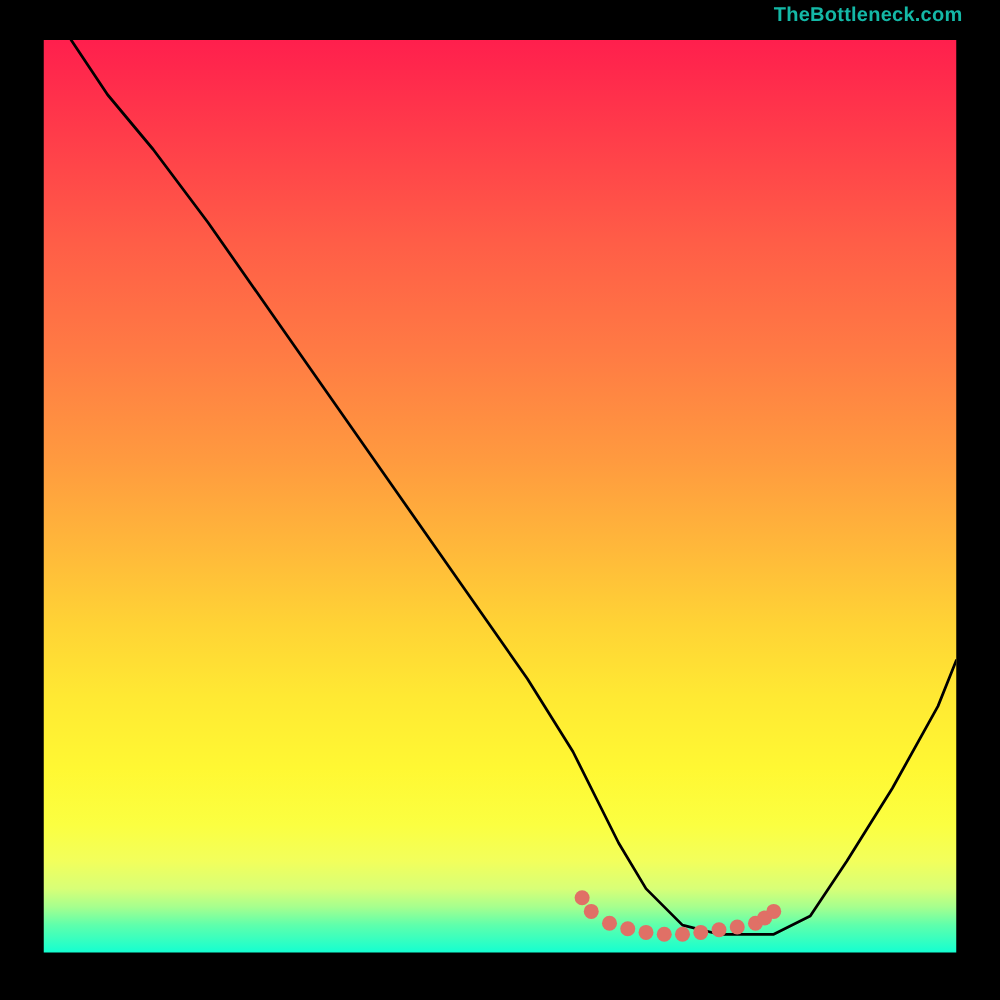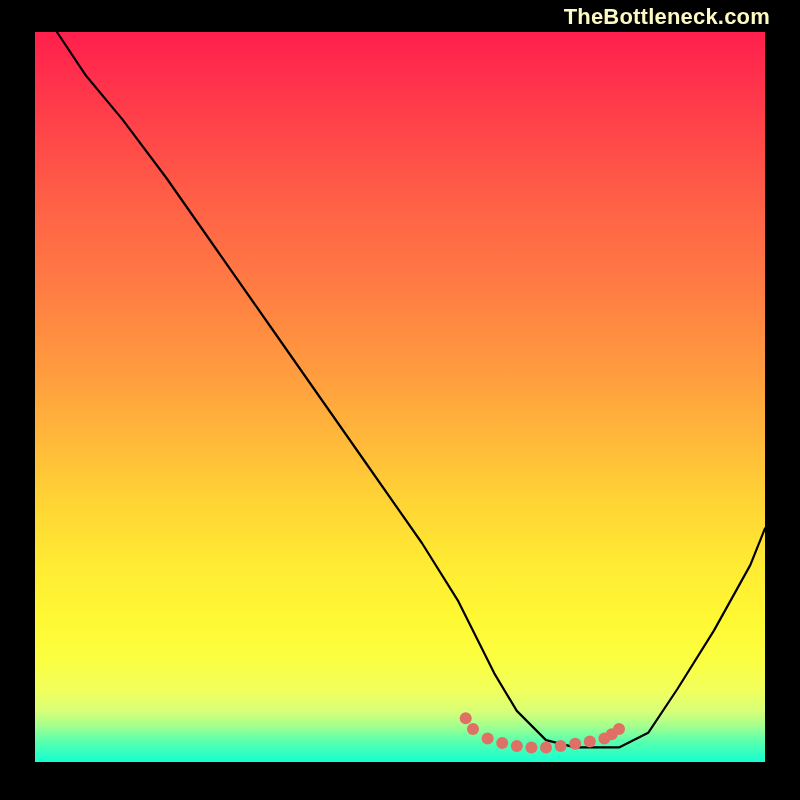--- a/index.html
+++ b/index.html
@@ -14,22 +14,22 @@
   .container {
     position: relative;
     width: 800px;
     height: 800px;
     background: #000;
   }
   .watermark {
     position: absolute;
     top: 4px;
     right: 30px;
-    color: #fef9c3;
-    font-size: 22px;
+    color: #14b8a6;
+    font-size: 16px;
     font-weight: 600;
     letter-spacing: 0.2px;
     z-index: 20;
     margin-left: 28px;
   }
   .plot {
     position: absolute;
     left: 35px;
     top: 32px;
     width: 730px;

